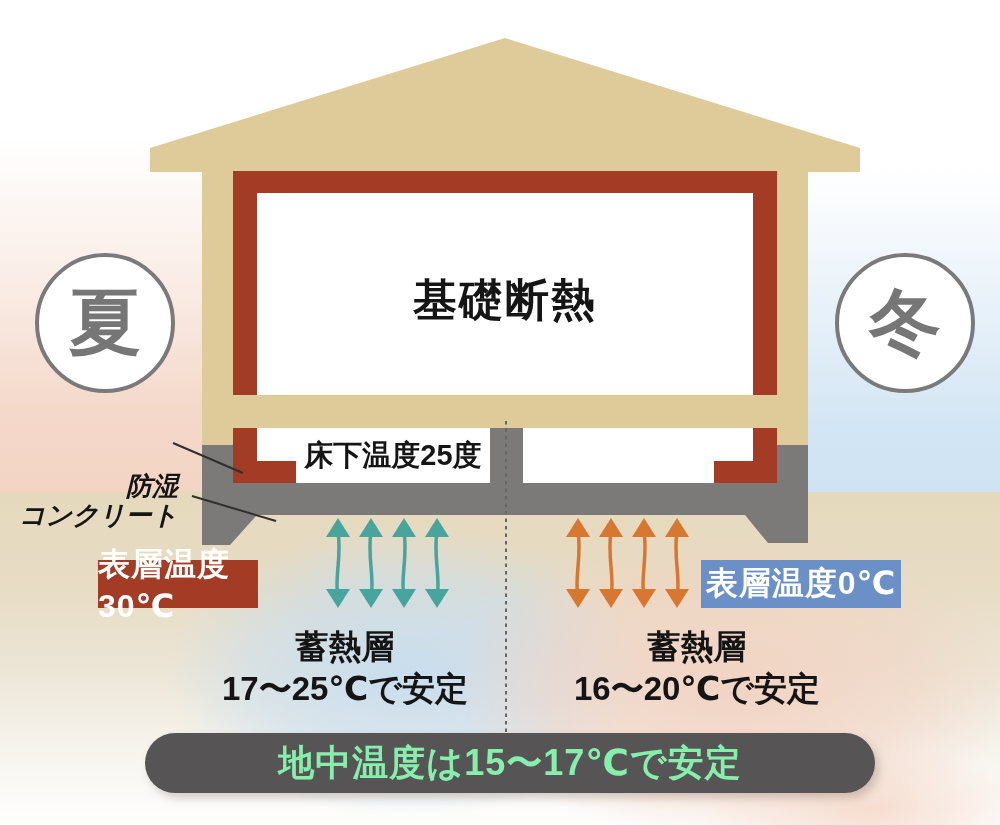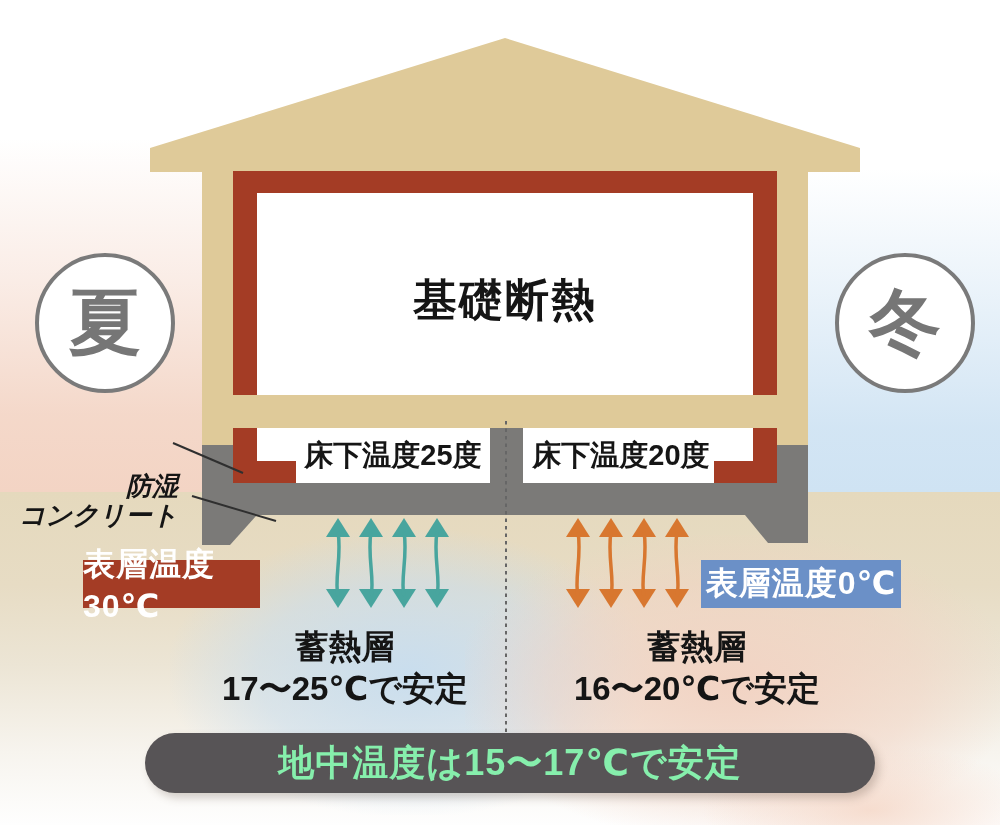--- a/index.html
+++ b/index.html
@@ -80,21 +80,21 @@
   .underfloor {
     top:430px; height:51px; display:flex; align-items:center; justify-content:center;
     font-size:29px; font-weight:700; background:transparent;
   }
   .underfloor.left  { left:296px; width:194px; }
   .underfloor.right { left:525px; width:192px; }
   .surface {
     top:560px; height:48px; display:flex; align-items:center; justify-content:center;
     color:#ffffff; font-size:32px; font-weight:700; letter-spacing:1px;
   }
-  .surface.left  { left:83px;  width:177px; background:var(--insulation-red,#a43c25); }
+  .surface.left  { left:98px;  width:160px; background:var(--insulation-red,#a43c25); }
   .surface.right { left:701px; width:200px; background:var(--surface-cold-blue,#6b90c7); }
   .storage {
     top:626px; width:262px; text-align:center;
     font-size:33px; font-weight:700; line-height:42px;margin-left:24px;
   }
   .storage.left  { left:190px; }
   .storage.right { left:542px; }
   .ground-pill {
     left:145px; top:733px; width:730px; height:60px; border-radius:30px;
     background:var(--ground-pill-gray,#575456); color:#86efac;
@@ -177,21 +177,20 @@
   <div class="abs season winter">
     <span>冬</span>
   </div>
 
   <div class="abs jp label-dampproof">
     <div>防湿</div>
     <div>コンクリート</div>
   </div>
 
   <div class="abs jp underfloor left">床下温度25度</div>
-  <div class="abs jp underfloor right">床下温度20度</div>
 
   <div class="abs surface left">表層温度30℃</div>
   <div class="abs surface right">表層温度0℃</div>
 
   <div class="abs jp storage left">
     <div>蓄熱層</div>
     <div>17〜25℃で安定</div>
   </div>
   <div class="abs jp storage right">
     <div>蓄熱層</div>

